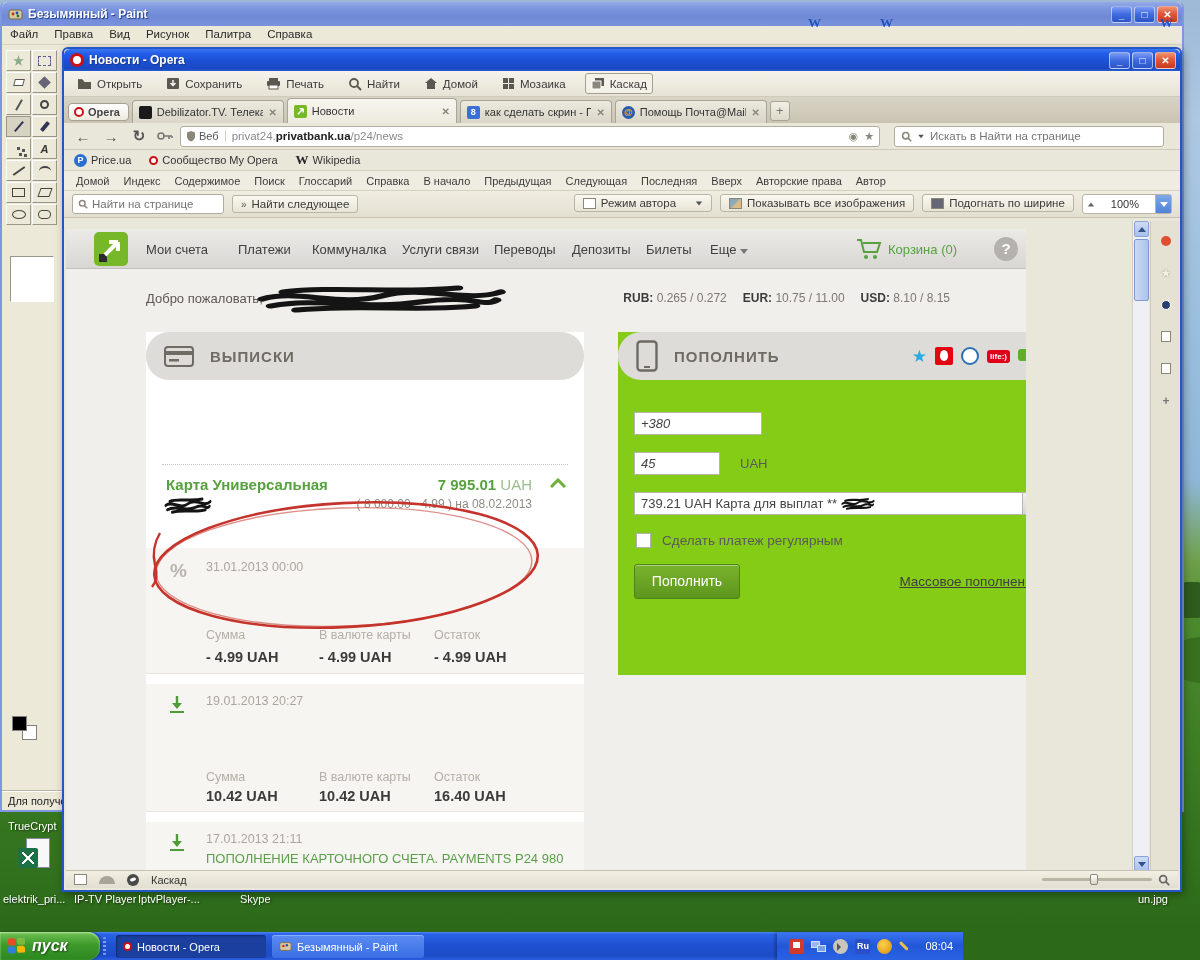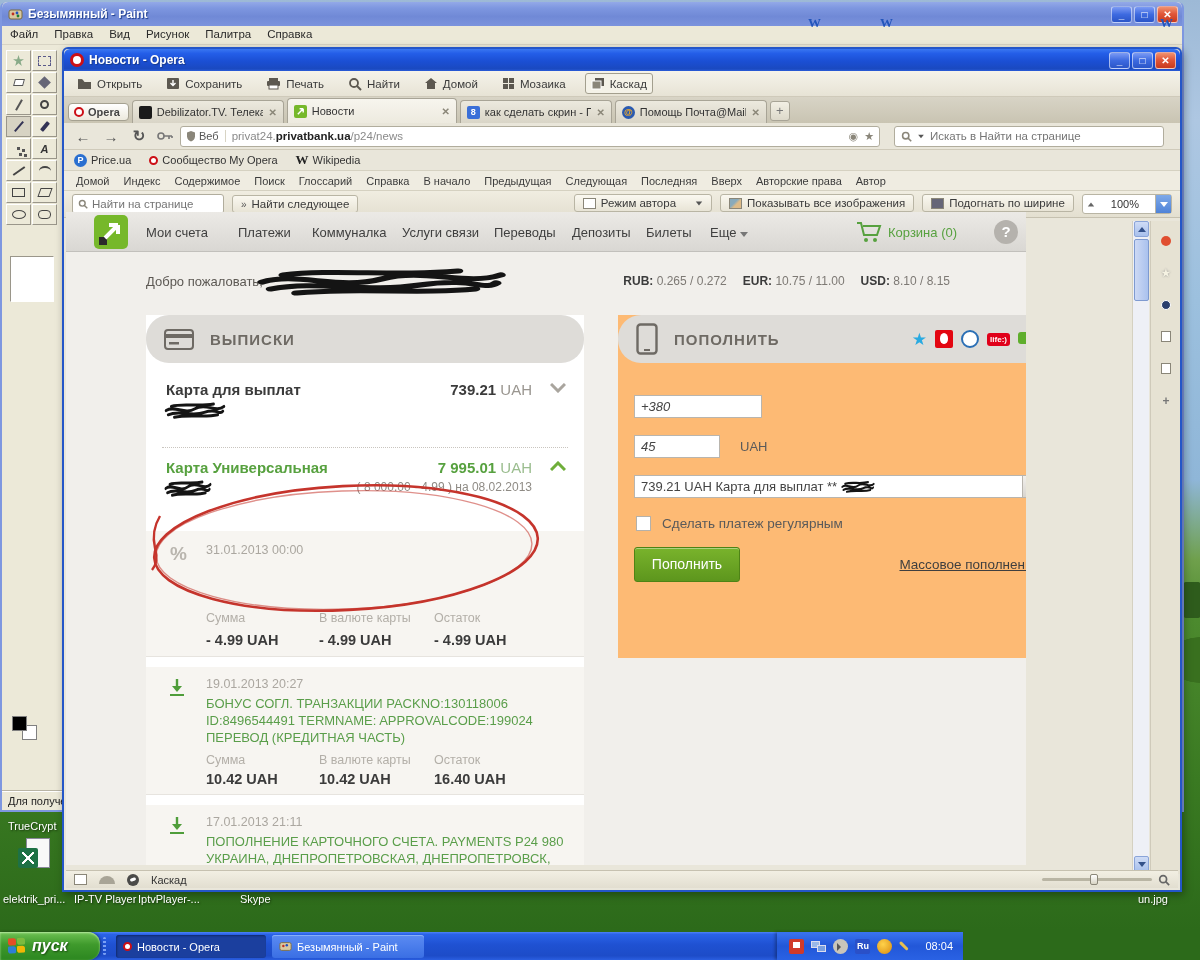--- a/index.html
+++ b/index.html
@@ -106,21 +106,21 @@
   .find-btn { display:flex; align-items:center; gap:5px; font-size:11.5px; color:#3a3a3a; padding:2px 8px; border:1px solid #b9b5a4; border-radius:3px; background:linear-gradient(180deg,#faf8f0,#e8e4d6); }
   .find-right { margin-left:auto; display:flex; gap:8px; align-items:flex-start; }
   .mini-ico { width:13px; height:11px; border:1px solid #8a8678; background:#fff; position:relative; }
   .zoom-ctl { display:flex; align-items:center; border:1px solid #b9b5a4; border-radius:3px; background:#fff; height:20px; padding-left:4px; gap:16px; font-size:11px; color:#333; }
   .zoom-dn { width:16px; height:18px; background:linear-gradient(180deg,#7ea9e8,#4f83d8); border-left:1px solid #b9b5a4; display:flex; align-items:center; justify-content:center; }
   .tri-dn { width:0; height:0; border-left:4px solid transparent; border-right:4px solid transparent; border-top:5px solid #fff; }
   .tri-dn.dark { border-top-color:#555; }
   .tri-up { width:0; height:0; border-left:4px solid transparent; border-right:4px solid transparent; border-bottom:5px solid #666; }
 
   
-  #o-viewport { position:absolute; left:2px; top:163px; width:960px; height:653px; overflow:hidden; background:#f1efeb; }
+  #o-viewport { position:absolute; left:2px; top:180px; width:960px; height:653px; overflow:hidden; background:#f1efeb; }
   #bank { position:relative; width:100%; height:100%; font-family:"Liberation Sans",sans-serif; }
   #bk-nav { position:absolute; left:0; top:0; right:0; height:40px;
     background:linear-gradient(180deg,#eceae6,#d9d7d3); border-bottom:1px solid #c2c0bc; }
   .bk-nav-item { position:absolute; top:13px; font-size:13px; color:#3f3f3f; white-space:nowrap; }
   #bk-logo { position:absolute; left:28px; top:3px; width:34px; height:34px; }
   .nav-caret { display:inline-block; width:0; height:0; border-left:4px solid transparent; border-right:4px solid transparent; border-top:5px solid #777; margin-left:4px; }
   .green { color:#57a13f; }
   #cart-label { position:absolute; left:822px; top:13px; font-size:13px; color:#57a13f; }
   #q-circle { position:absolute; left:928px; top:8px; width:24px; height:24px; border-radius:50%; background:#b5b2ad;
     color:#fff; font-weight:bold; font-size:15px; text-align:center; line-height:24px; }
@@ -148,21 +148,21 @@
   .dotted-sep { position:absolute; left:16px; right:16px; border-top:1px dotted #c9c5bf; }
   .tx { position:absolute; left:0; right:0; background:#f7f5f1; border-bottom:1px solid #e7e4df; }
   .tx-icon { position:absolute; left:24px; top:12px; }
   .tx-pct { font-size:19px; font-weight:bold; color:#b9b5ae; }
   .tx-date { position:absolute; left:60px; font-size:12.5px; color:#aba7a0; }
   .tx-desc { position:absolute; left:60px; right:20px; font-size:13px; line-height:17px; }
   .tx-desc.gray { color:#85817a; } .tx-desc.green { color:#5a9e4a; }
   .tx-col { position:absolute; font-size:12.5px; color:#b3afa8; }
   .tx-val { position:absolute; font-size:14.5px; font-weight:bold; color:#3b3b3b; white-space:nowrap; }
 
-  #bk-right { position:absolute; left:552px; top:103px; width:440px; height:343px; background:#fdba74; }
+  #bk-right { position:absolute; left:552px; top:103px; width:440px; height:343px; background:#84cc16; }
   .op-logos { margin-left:auto; display:flex; align-items:center; gap:8px; }
   .inp { position:absolute; height:23px; border:1px solid #b9b5ae; background:#fff; font-size:13px; color:#444; padding:0 6px; font-family:inherit;font-style:italic; }
   #unit-uah { position:absolute; left:122px; top:124px; font-size:13px; color:#5a5a5a; }
   #card-select { position:absolute; left:16px; top:160px; width:408px; height:23px; border:1px solid #b9b5ae; background:#fff; display:flex; align-items:center; padding-left:6px; font-size:13px; color:#444; }
   .sel-arrow { margin-left:auto; width:19px; height:21px; background:linear-gradient(180deg,#f2f0ec,#d8d5cf); border-left:1px solid #b9b5ae; display:flex; align-items:center; justify-content:center; }
   #chk { position:absolute; left:18px; top:201px; width:15px; height:15px; border:1px solid #b5b1aa; background:#fff; }
   #chk-label { position:absolute; left:44px; top:201px; font-size:13.5px; color:#5a5a5a; }
   #btn-topup { position:absolute; left:16px; top:232px; width:106px; height:35px;
     background:linear-gradient(180deg,#79b32c,#5d961d); border:1px solid #4e8316; border-radius:3px;
     color:#fff; font-size:14px; text-align:center; line-height:33px; box-shadow:inset 0 1px 0 rgba(255,255,255,.4); }
@@ -582,30 +582,20 @@
 
         <div id="bk-left">
           <div class="panel-hdr">
             <svg width="30" height="21" viewBox="0 0 30 21">
               <rect x="1" y="1" width="28" height="19" rx="3" fill="none" stroke="#6e6a64" stroke-width="2"></rect>
               <rect x="1" y="5" width="28" height="4" fill="#6e6a64"></rect>
                 <rect x="5" y="13" width="10" height="2.5" fill="#6e6a64"></rect>
             </svg>
             <span class="panel-title">ВЫПИСКИ</span>
           </div>
-          <div class="cardrow" style="top:66px;height:56px">
-            <span class="card-name">Карта для выплат</span>
-            <svg class="card-scrib" viewBox="0 0 120 30" preserveAspectRatio="none">
-                <use href="#scrib"></use>
-              </svg>
-            <span class="card-amt"><span>739.21</span><span class="cur"> UAH</span></span>
-            <svg class="chev" width="16" height="10" viewBox="0 0 16 10">
-                <path d="M1 1l7 7 7-7" fill="none" stroke="#a9a59e" stroke-width="3"></path>
-              </svg>
-          </div>
           <div class="dotted-sep" style="top:132px"></div>
           <div class="cardrow" style="top:144px;height:60px">
             <span class="card-name green">Карта Универсальная</span>
             <svg class="card-scrib" style="width:48px" viewBox="0 0 120 30" preserveAspectRatio="none">
                 <use href="#scrib"></use>
               </svg>
             <span class="card-amt green"><span>7 995.01</span><span class="cur"> UAH</span></span>
             <span class="card-note">( 8 000.00 - 4.99 ) на 08.02.2013</span>
             <svg class="chev" width="16" height="10" viewBox="0 0 16 10">
                 <path d="M1 9l7-7 7 7" fill="none" stroke="#6fae3a" stroke-width="3"></path>
@@ -623,21 +613,20 @@
             <span class="tx-val" style="left:288px;top:101px">- 4.99 UAH</span>
           </div>
 
           <div class="tx" style="top:352px;height:128px">
             <svg class="tx-icon" width="14" height="17" viewBox="0 0 14 17">
               <path d="M7 0v8" stroke="#4f9d3a" stroke-width="2.4"></path>
                 <path d="M2 7l5 6 5-6z" fill="#4f9d3a"></path>
                 <rect y="15" width="14" height="2" fill="#4f9d3a"></rect>
               </svg>
             <span class="tx-date" style="top:10px">19.01.2013 20:27</span>
-            <span class="tx-desc green" style="top:28px">БОНУС СОГЛ. ТРАНЗАКЦИИ PACKNO:130118006 ID:8496544491 TERMNAME: APPROVALCODE:199024 ПЕРЕВОД (КРЕДИТНАЯ ЧАСТЬ)</span>
             <span class="tx-col" style="left:60px;top:86px">Сумма</span>
             <span class="tx-col" style="left:173px;top:86px">В валюте карты</span>
             <span class="tx-col" style="left:288px;top:86px">Остаток</span>
             <span class="tx-val" style="left:60px;top:104px">10.42 UAH</span>
             <span class="tx-val" style="left:173px;top:104px">10.42 UAH</span>
             <span class="tx-val" style="left:288px;top:104px">16.40 UAH</span>
           </div>
 
           <div class="tx" style="top:490px;height:150px">
             <svg class="tx-icon" width="14" height="17" viewBox="0 0 14 17">

